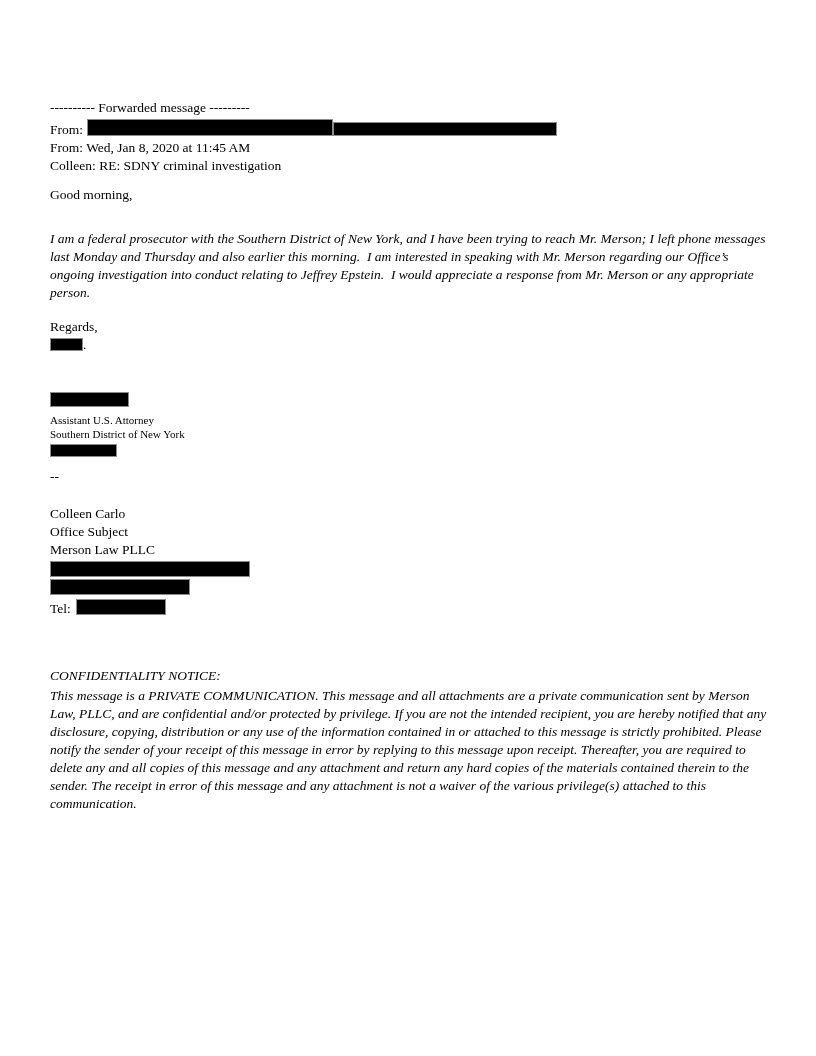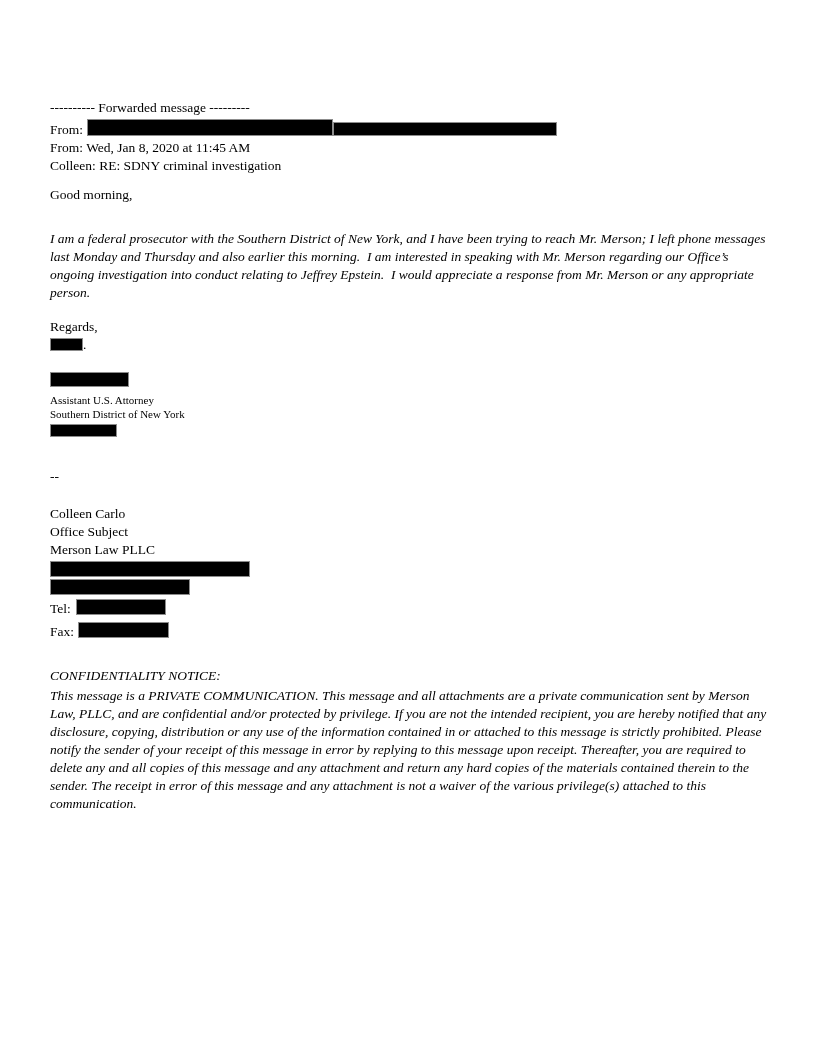--- a/index.html
+++ b/index.html
@@ -15,21 +15,21 @@
     font-size: 13.5px;
     line-height: 18px;
     overflow: hidden;
   }
   .abs { position: absolute; left: 50px; }
 
   .fwd-header      { top: 71px; margin-top: 28px; }
   .greeting        { top: 186px; }
   .main-para       { top: 230px; width: 722px; white-space: pre-wrap; font-style: italic; }
   .closing-block   { top: 318px; }
-  .prosecutor-sig  { top: 372px; }
+  .prosecutor-sig  { top: 392px; }
   .sig-divider     { top: 468px; }
   .office-sig      { top: 505px; }
   .confidentiality { top: 667px; width: 722px; font-style: italic; }
 
   .line { min-height: 18px; }
 
   .small { font-size: 11px; line-height: 14px; }
 
   .redaction {
     display: inline-block;
@@ -86,21 +86,20 @@
 
   <div class="abs sig-divider line">--</div>
 
   <div class="abs office-sig">
     <div class="line">Colleen Carlo</div>
     <div class="line">Office Subject</div>
     <div class="line">Merson Law PLLC</div>
     <div class="redaction block bar-addr-1"></div>
     <div class="redaction block bar-addr-2"></div>
     <div class="line tel-row"><span>Tel:</span><span class="redaction bar-tel"></span></div>
-    <div class="line fax-row"><span>Fax:</span><span class="redaction bar-fax"></span></div>
   </div>
 
   <div class="abs confidentiality">
     <div class="line">CONFIDENTIALITY NOTICE:</div>
     <div class="conf-body">This message is a PRIVATE COMMUNICATION. This message and all attachments are a private communication sent by Merson Law, PLLC, and are confidential and/or protected by privilege. If you are not the intended recipient, you are hereby notified that any disclosure, copying, distribution or any use of the information contained in or attached to this message is strictly prohibited. Please notify the sender of your receipt of this message in error by replying to this message upon receipt. Thereafter, you are required to delete any and all copies of this message and any attachment and return any hard copies of the materials contained therein to the sender. The receipt in error of this message and any attachment is not a waiver of the various privilege(s) attached to this communication.</div>
   </div>
 
 </div>
 
 </body></html>

